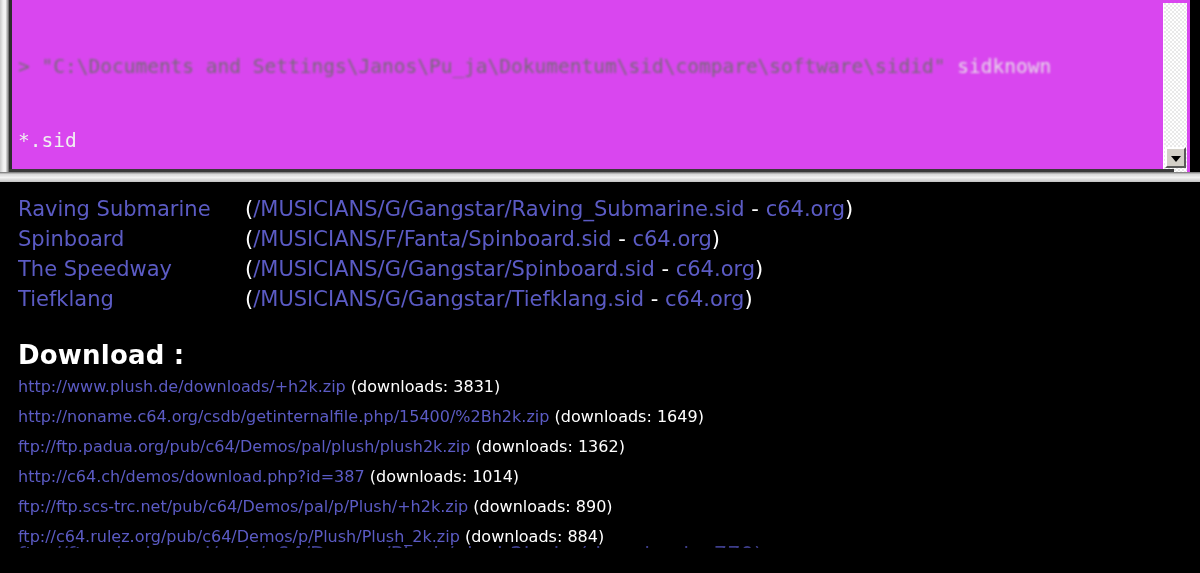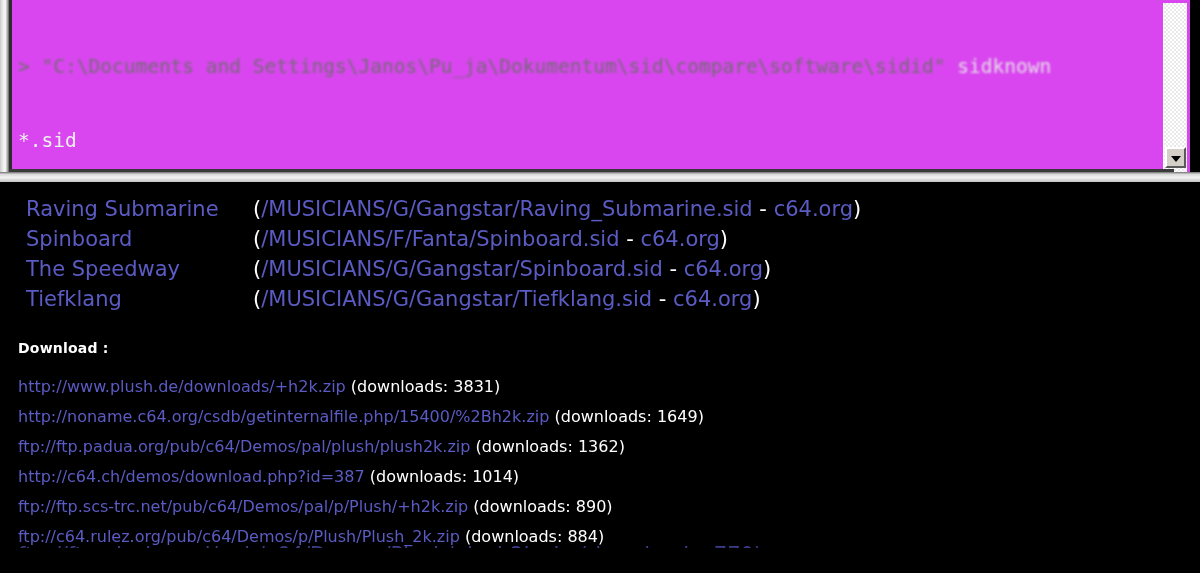--- a/index.html
+++ b/index.html
@@ -150,42 +150,41 @@
     color: #5b5bc4;
     text-decoration: none;
   }
   .punct { color: #ffffff; }
 
   .sid-list {
     position: absolute;
     left: 18px;
     top: 12px;
     width: 1160px;
-    margin-left: 8px;
   }
   .sid-row {
     display: block;
     height: 30px;
     font-size: 21px;
     line-height: 30px;
     white-space: nowrap;
   }
   .sid-title {
     display: inline-block;
     width: 227px;
     overflow: hidden;
     vertical-align: top;
   }
   .sid-path-wrap { display: inline-block; vertical-align: top; }
 
   .download-head {
     position: absolute;
     left: 18px;
     top: 158px;
-    font-size: 14px;
+    font-size: 26px;
     font-weight: bold;
     color: #ffffff;
     letter-spacing: .2px;
   }
   .dl-list {
     position: absolute;
     left: 18px;
     top: 190px;
     width: 1170px;
   }

